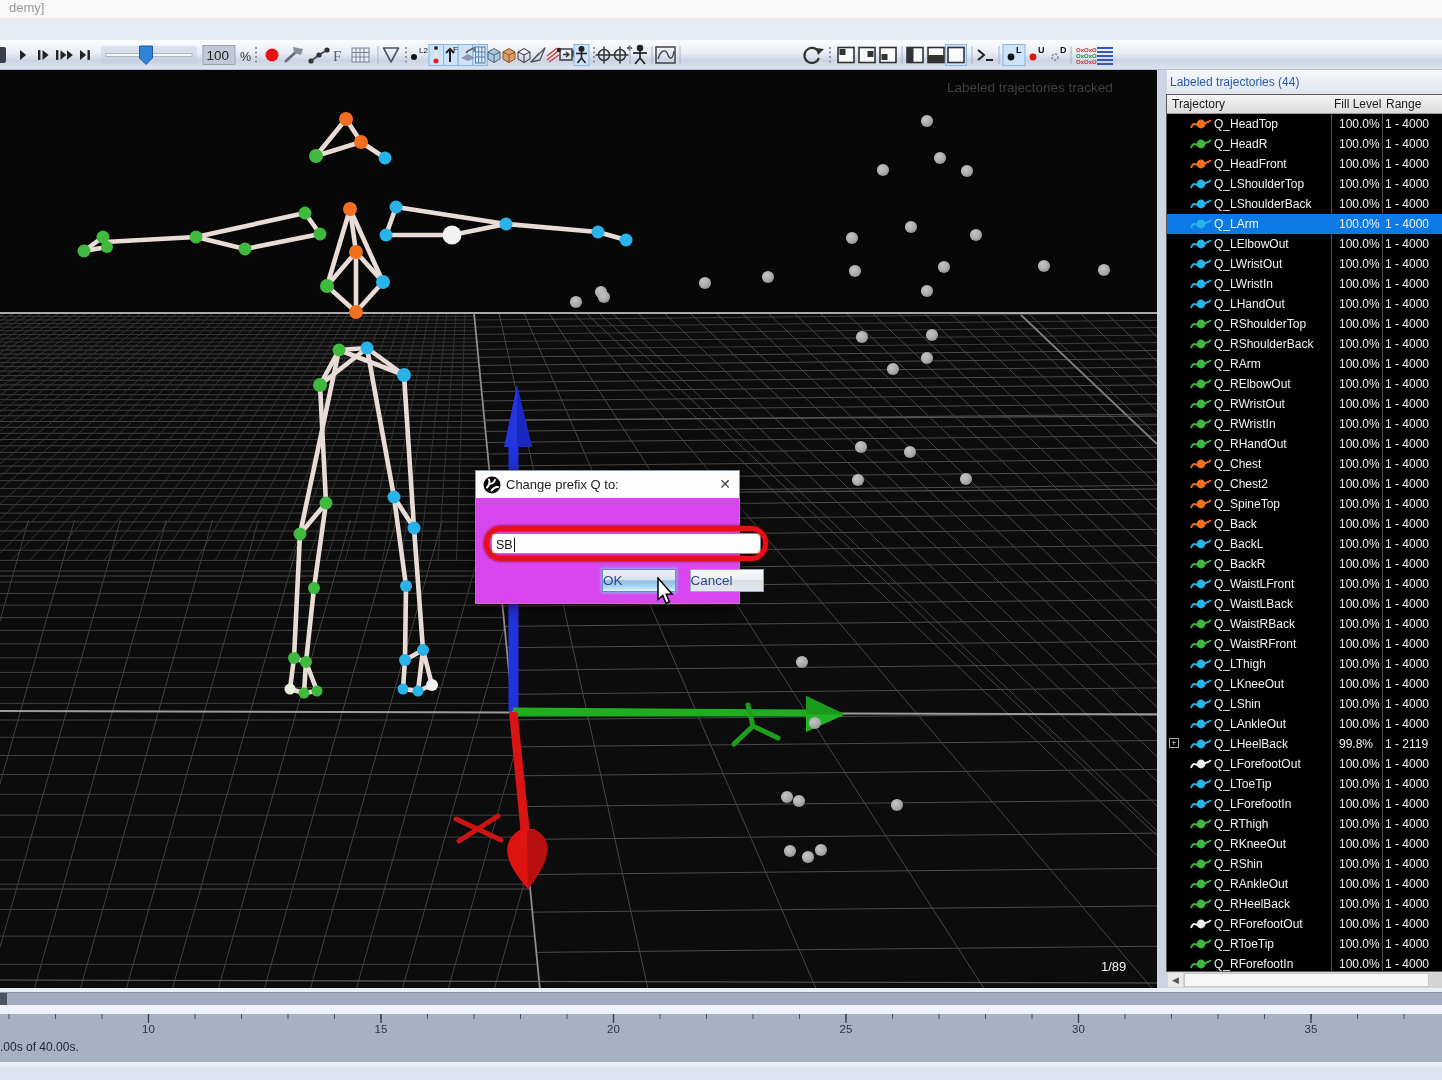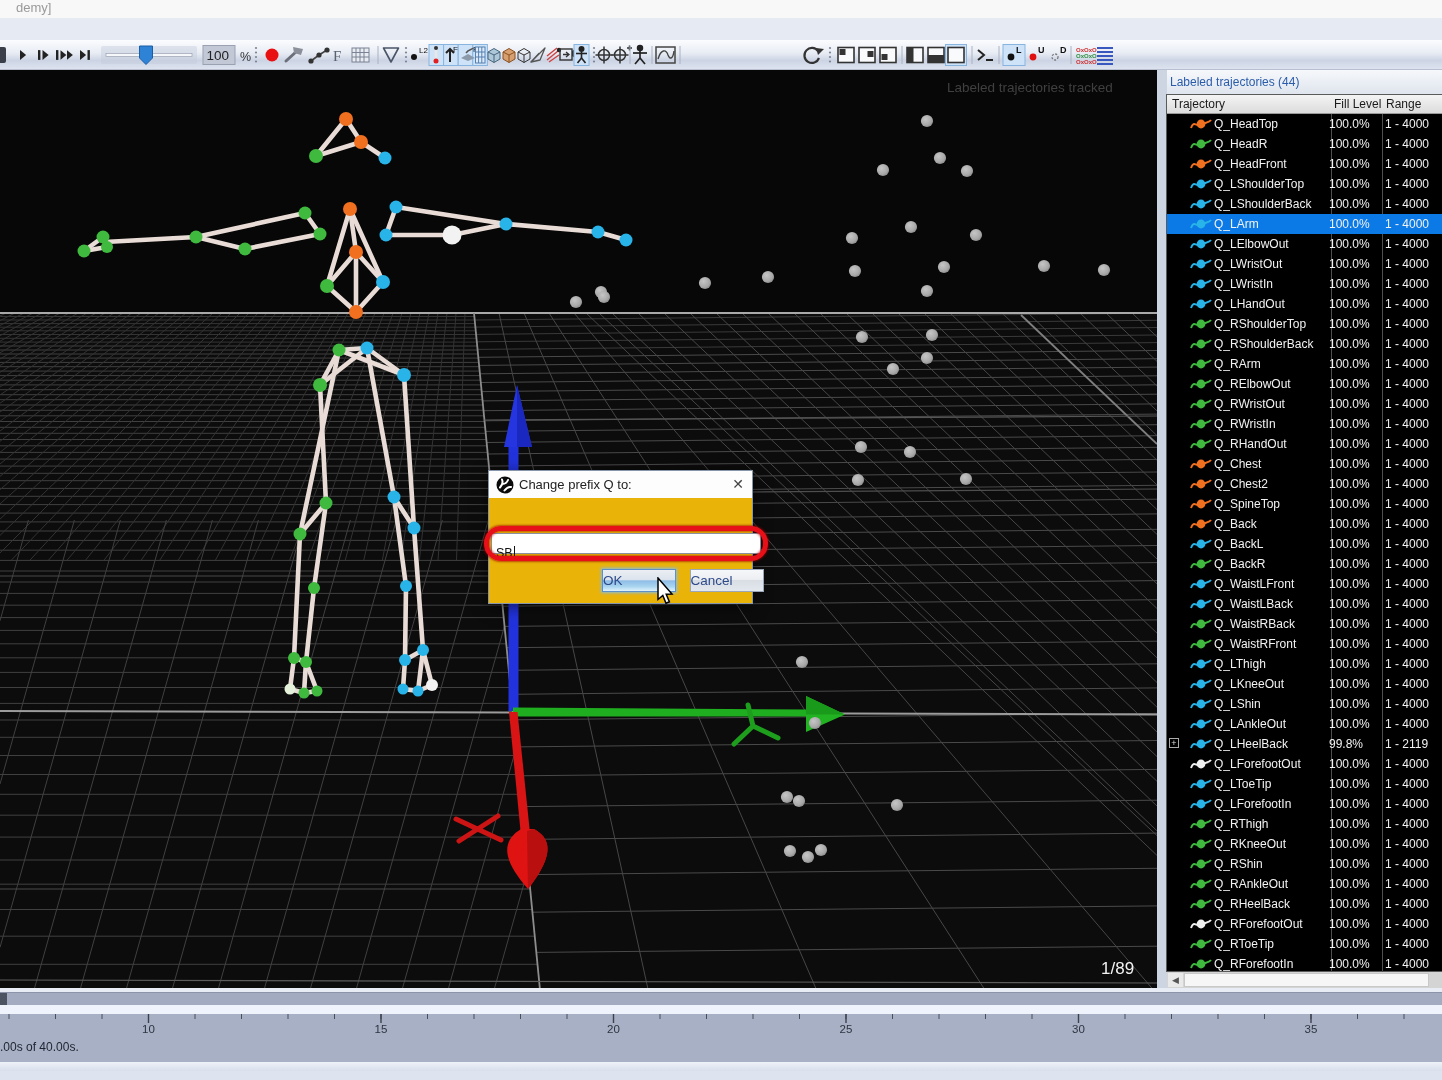--- a/index.html
+++ b/index.html
@@ -5,62 +5,62 @@
 #root{position:relative;width:1442px;height:1080px}
 .abs{position:absolute}
 
 #titlebar{left:0;top:0;width:100%;height:18px;background:#f8f8f8;color:#9a9a9a;font-size:13px;line-height:16px}
 #menubar{left:0;top:18px;width:100%;height:22px;background:#e6e6e6;color:#2d3f8f;font-size:13px}
 #menubar span{position:absolute;top:3px}
 #toolbar{left:0;top:40px;width:100%;height:30px;background:linear-gradient(#fbfcfe 0%,#e8ecf4 45%,#ccd4e4 70%,#dde3ef 100%);border-bottom:1px solid #b8c0d0}
 
 #view{left:0;top:70px;width:1157px;height:918px;background:#060606}
 #vlabel{left:947px;top:80px;color:#404040;font-size:13.5px}
-#vframe{left:1101px;top:959px;color:#f2f2f2;font-size:17px}
+#vframe{left:1101px;top:959px;color:#f2f2f2;font-size:13px}
 
 #rightgap{left:1157px;top:70px;width:10px;height:918px;background:#cdd4e2}
 #panel{left:1167px;top:70px;width:275px;height:918px;background:#e4e8f0}
 #phead{left:1167px;top:70px;width:275px;height:24px;background:linear-gradient(#f6f8fb,#dfe5ee);color:#2a5caa;font-size:12px;padding:5px 11px 0 3px}
 #ptable{left:1166px;top:94px;width:276px;height:878px;background:#000;border:1px solid #5a5a5a;border-right:none}
 #thead{position:absolute;left:0;top:0;width:100%;height:19px;background:linear-gradient(#f4f4f4,#dcdcdc);border-bottom:1px solid #9a9a9a;color:#1a1a1a;font-size:12px}
 #thead span{position:absolute;top:2px}
 .colline{position:absolute;top:0;width:1px;height:878px;background:#4f4f4f}
 #rows{position:absolute;left:0;top:19px;width:100%}
 .row{position:relative;height:20px;color:#f2f2f2;font-size:12px;white-space:nowrap}
 .row.sel{background:#0c7ae6}
 .ticon{position:absolute;left:23px;top:3px}
 .tname{position:absolute;left:47px;top:2.5px}
-.tfill{position:absolute;left:162px;top:2.5px}
+.tfill{position:absolute;left:172px;top:2.5px}
 .trng{position:absolute;left:218px;top:2.5px}
 .exp{position:absolute;left:2px;top:4px;width:10px;height:10px;background:#000;border:1px solid #aaa;color:#ddd;font-size:9px;line-height:8px;text-align:center}
 #pscroll{left:1167px;top:972px;width:275px;height:16px;background:#d4d4d4}
 #pscroll .arr{position:absolute;left:1px;top:1px;width:15px;height:14px;background:#e9e9e9;color:#555;font-size:9px;text-align:center;line-height:14px}
 #pscroll .thumb{position:absolute;left:17px;top:1px;width:245px;height:14px;background:#f6f6f6;border:1px solid #c8c8c8}
 
 #tl1{left:0;top:988px;width:100%;height:4px;background:#e8ecf5}
 #tl2{left:0;top:992px;width:100%;height:13px;background:#a2abbf;border-top:1px solid #8b94a8}
 #tl2 .edge{position:absolute;left:0;top:0;width:7px;height:14px;background:#4c5462}
 #tlwhite{left:0;top:1005px;width:100%;height:9px;background:#eef3fc}
 #tlband{left:0;top:1014px;width:100%;height:48px;background:#a7b0c4}
 #tltime{position:absolute;left:0px;top:26px;color:#1e2430;font-size:12px}
 #tl3{left:0;top:1062px;width:100%;height:9px;background:linear-gradient(#eef2f8,#d8dfec)}
 #tl4{left:0;top:1071px;width:100%;height:9px;background:#dde4f0}
 
-#dlg{left:488px;top:470px;width:265px;height:134px;background:#eab308;border:1px solid #8896ac;box-shadow:0 3px 14px rgba(0,0,0,0.55)}
+#dlg{left:475px;top:470px;width:265px;height:134px;background:#d946ef;border:1px solid #8896ac;box-shadow:0 3px 14px rgba(0,0,0,0.55)}
 #dlgtitle{position:absolute;left:0;top:0;width:100%;height:27px;background:#fdfdfd}
 #dlgtitle .txt{position:absolute;left:30px;top:6px;font-size:13px;color:#222}
 #dlgx{position:absolute;right:8px;top:5px;font-size:14px;color:#444}
 #redring{left:484px;top:526px;width:284px;height:35px;border:5.5px solid #e81018;border-radius:17px;box-shadow:0 0 2px 1px rgba(150,0,0,0.6),inset 0 0 2px 1px rgba(150,0,0,0.5)}
-#dlginput{left:491px;top:533px;width:270px;height:21px;background:#fff;border:1px solid #8a95a5;font-size:12.5px;color:#111;padding:12px 0 0 4px}
+#dlginput{left:491px;top:533px;width:270px;height:21px;background:#fff;border:1px solid #8a95a5;font-size:12.5px;color:#111;padding:4px 0 0 4px}
 .btn{position:absolute;width:74px;height:23px;font-size:13.5px;color:#2d4a8a;line-height:22px}
 #btnok{left:602px;top:569px;background:linear-gradient(#ebeef3 0%,#dde4ee 45%,#8fbde6 52%,#a8d4ef 78%,#dff3fc 100%);border:1px solid #5e90c8;box-shadow:0 0 3px 1px #85bce8}
 #btncancel{left:689.5px;top:569px;background:linear-gradient(#f6f7f9 0%,#eceef2 45%,#d9dde4 50%,#e3e7ee 100%);border:1px solid #9aa6ba}
 </style></head><body>
 <div id="root">
-<div class="abs" id="titlebar"><span style="padding-left:16px">demy]</span></div>
+<div class="abs" id="titlebar"><span style="padding-left:9px">demy]</span></div>
 <div class="abs" id="toolbar"><svg width="1442" height="30" viewBox="0 -15 1442 30">
         <rect x="-4" y="-8" width="10" height="16" rx="2" fill="#3a3f4a"></rect>
 <polygon points="20,-4.9 26.125,0 20,4.9" fill="#222"></polygon>
 <rect x="38" y="-4.9" width="2.4" height="9.8" fill="#222"></rect>
         <polygon points="42.5,-4.9 48.625,0 42.5,4.9" fill="#222"></polygon>
 <rect x="56" y="-4.9" width="2.4" height="9.8" fill="#222"></rect>
         <polygon points="60.5,-4.7 66.375,0 60.5,4.7" fill="#222"></polygon>
         <polygon points="67,-4.7 72.875,0 67,4.7" fill="#222"></polygon>
 <polygon points="80,-4.9 86.125,0 80,4.9" fill="#222"></polygon>
         <rect x="87.5" y="-4.9" width="2.4" height="9.8" fill="#222"></rect>

